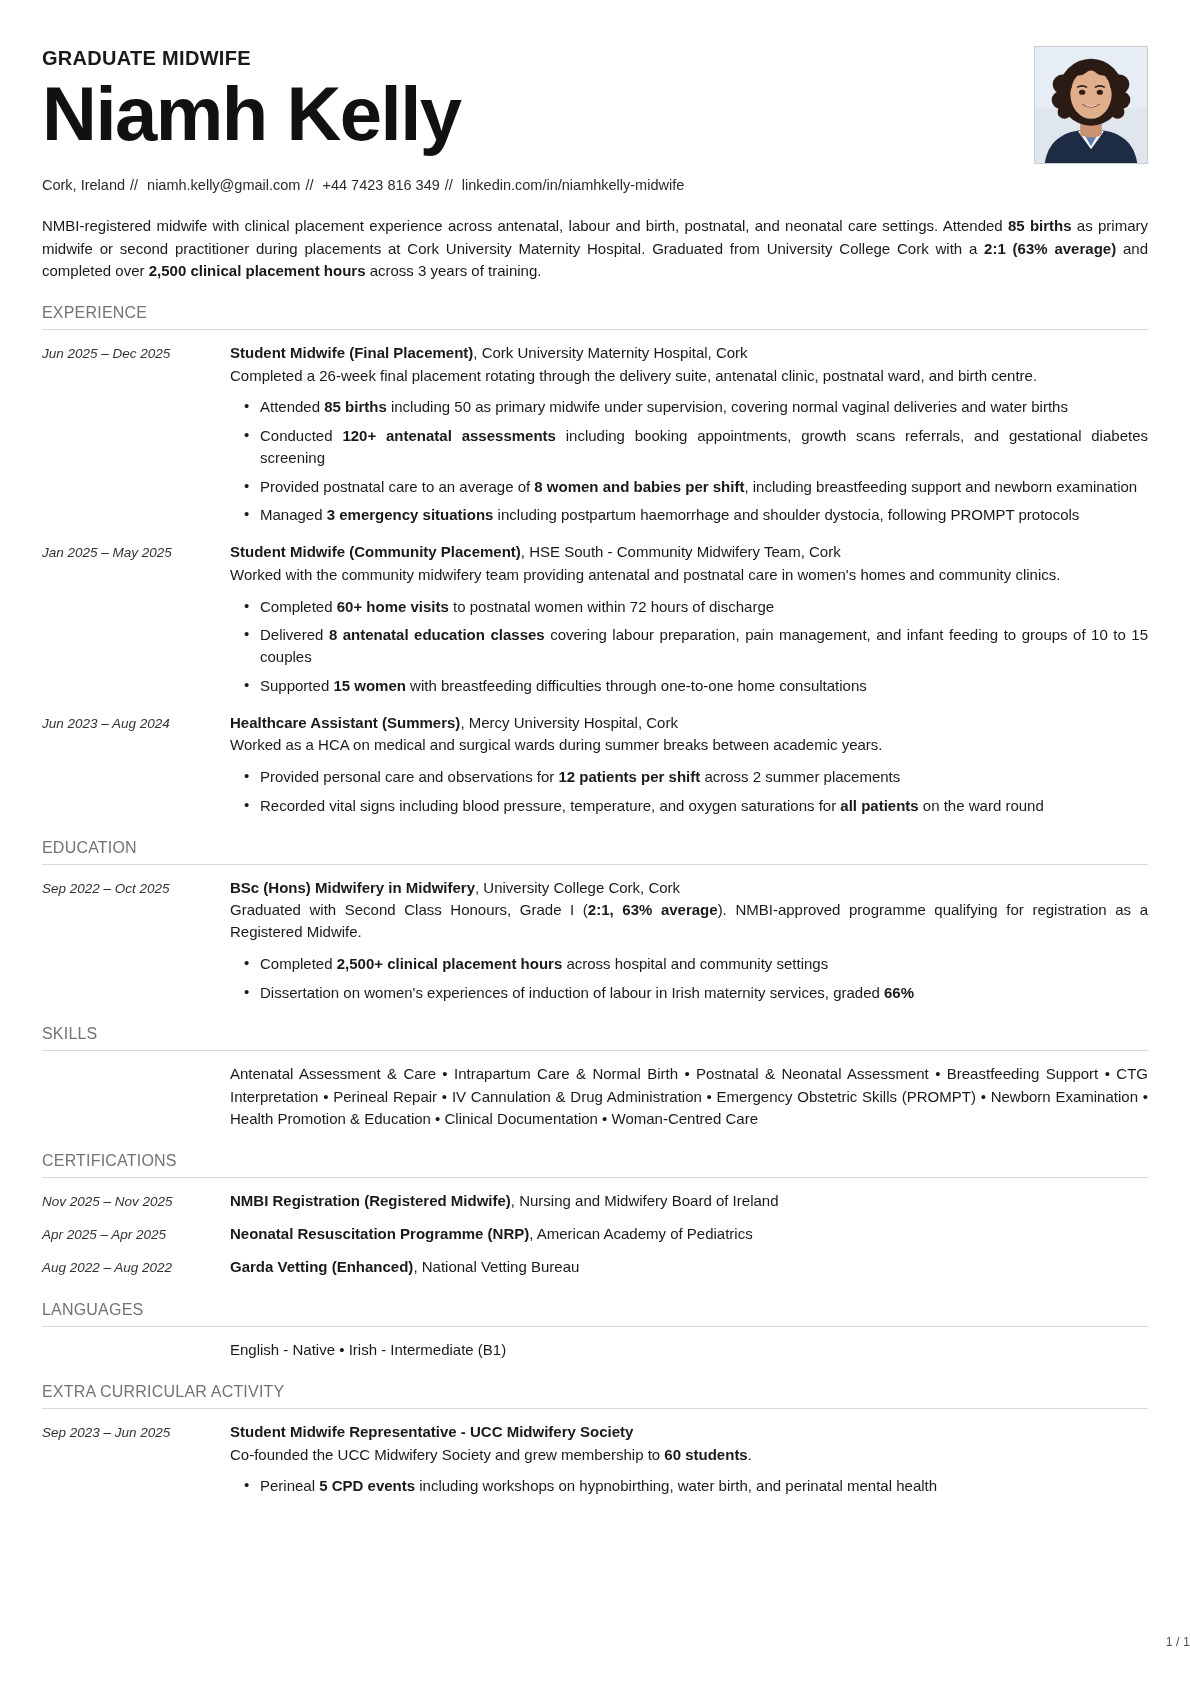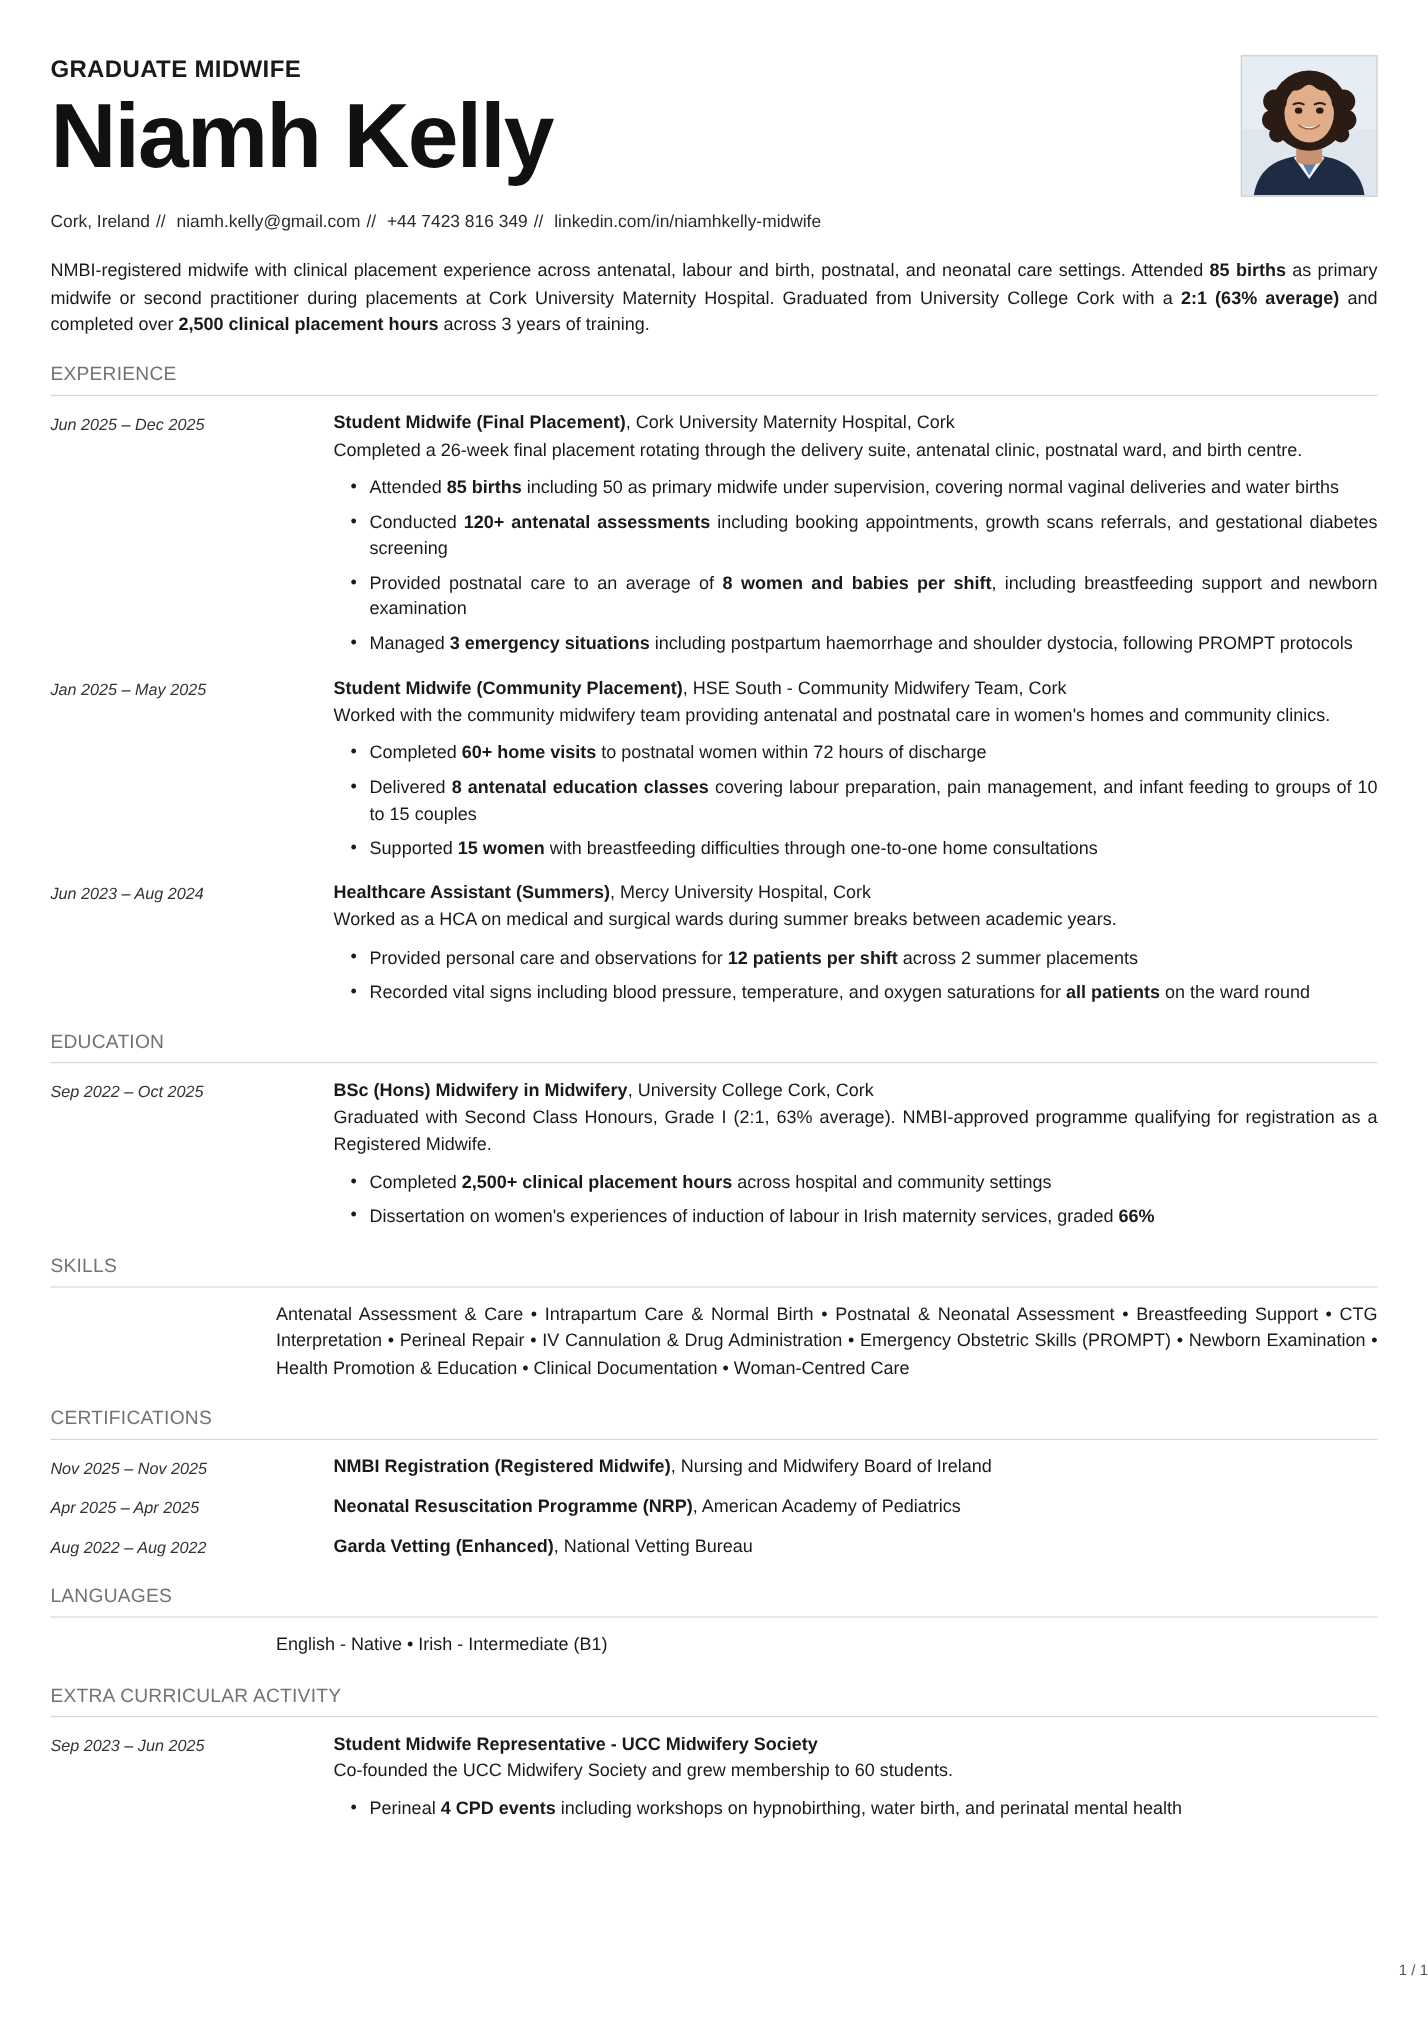--- a/index.html
+++ b/index.html
@@ -98,21 +98,20 @@
     height: 1px;
     background: #d6d8dc;
     width: 100%;
     margin-bottom: 12px;
   }
 
   .entry {
     display: flex;
     align-items: flex-start;
     margin-bottom: 15px;
-    gap: 48px;
   }
   .entry:last-child { margin-bottom: 0; }
   .entry-date {
     flex: 0 0 188px;
     width: 188px;
     font-size: 13.5px;
     font-style: italic;
     color: #333333;
     line-height: 1.5;
     padding-top: 2px;
@@ -128,21 +127,21 @@
     color: #1a1a1a;
   }
   .entry-heading .role { font-weight: bold; }
   .entry-desc {
     font-size: 15px;
     line-height: 1.45;
     text-align: justify;
     color: #1a1a1a;
     margin-top: 1px;
   }
-  .entry-desc b { font-weight: normal; }
+  .entry-desc b { font-weight: bold; }
 
   ul.bullets {
     margin: 10px 0 0 0;
     padding-left: 30px;
     list-style: none;
   }
   ul.bullets li {
     font-size: 15px;
     line-height: 1.45;
     text-align: justify;
@@ -374,21 +373,21 @@
     <div class="section-rule"></div>
 
     <div class="entry">
       <div class="entry-date">Sep 2023 – Jun 2025</div>
       <div class="entry-body">
         <div class="entry-heading">
           <span class="role">Student Midwife Representative - UCC Midwifery Society</span><span></span>
         </div>
         <div class="entry-desc"><span>Co-founded the UCC Midwifery Society and grew membership to </span><b>60 students</b><span>.</span></div>
         <ul class="bullets">
-          <li><span>Perineal </span><b>4 CPD events</b><span> including workshops on hypnobirthing, water birth, and perinatal mental health</span></li>
+          <li><span>Perineal </span><b>5 CPD events</b><span> including workshops on hypnobirthing, water birth, and perinatal mental health</span></li>
         </ul>
       </div>
     </div>
   </div>
 
   <div class="footer">1 / 1</div>
 
 </div>
 
 </body></html>

